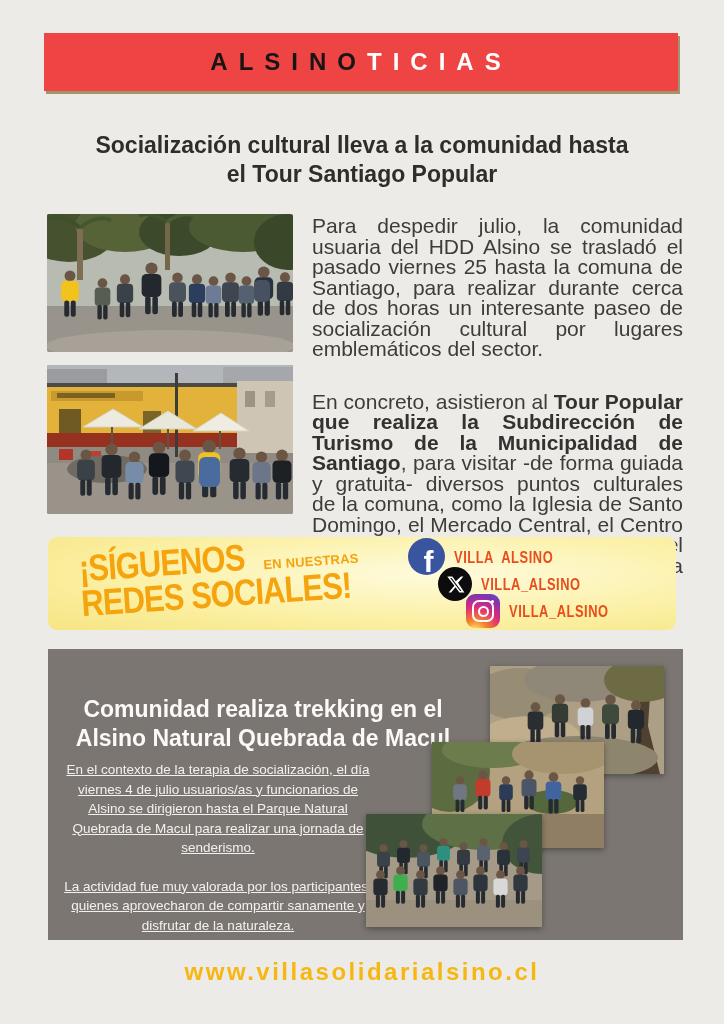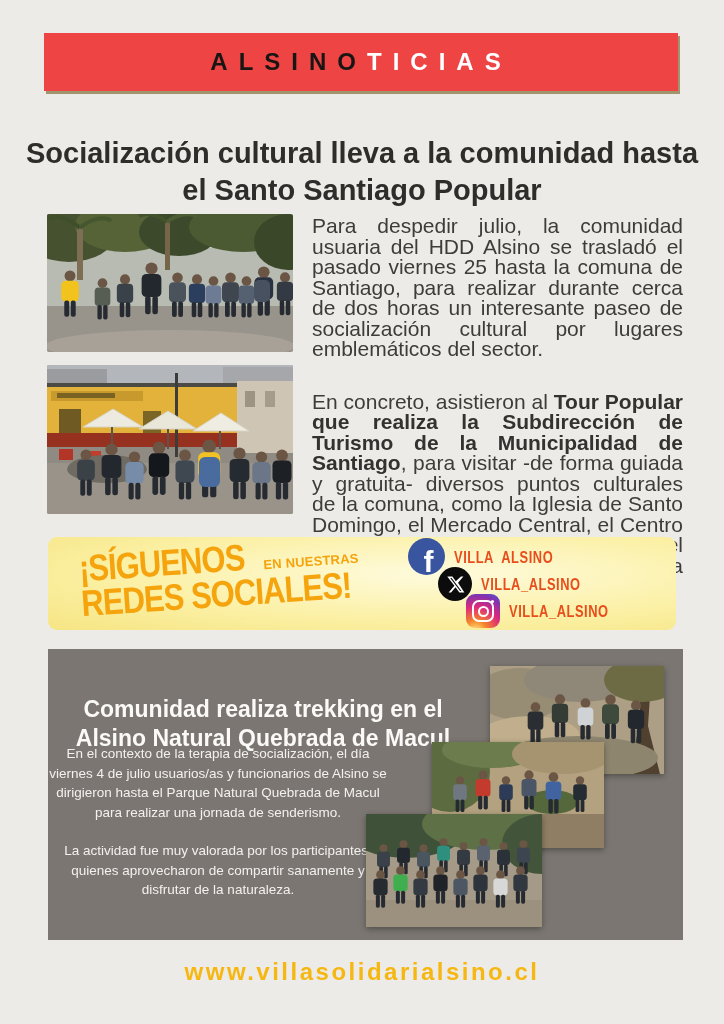--- a/index.html
+++ b/index.html
@@ -14,21 +14,21 @@
     position:absolute; left:44px; top:33px; width:634px; height:58px;
     background:#ef4444; display:flex; align-items:center; justify-content:center;
     box-shadow:2px 3px 0 rgba(97,78,8,.55);
   }
   .brand{ font-size:24px; font-weight:bold; letter-spacing:11px; white-space:pre;}
   .brand-black{ color:#171614; }
   .brand-white{ color:#ffffff; }
   
   .headline{
     position:absolute; top:116px; left:22px; width:680px; text-align:center;
-    font-size:29px; font-weight:bold; color:#2e2d2b; line-height:1.26;
+    font-size:23px; font-weight:bold; color:#2e2d2b; line-height:1.26;
   }
   
   .photo{ position:absolute; overflow:hidden; border-radius:2px; }
   #photo1{ left:47px; top:214px; width:246px; height:138px; }
   #photo2{ left:47px; top:365px; width:246px; height:149px; }
   .photo svg{ display:block; width:100%; height:100%; }
   .article1-text{
     position:absolute; left:312px; top:216px; width:371px;
     font-size:21px; line-height:20.5px; color:#3d3c3a; text-align:justify;
   }
@@ -71,21 +71,21 @@
   
   .gray-box{ position:absolute; left:48px; top:649px; width:635px; height:291px; background:#7B7671; }
   .gray-title{
     position:absolute; top:27px; left:0; width:430px; text-align:center;
     color:#FBFAF8; font-weight:bold; font-size:23px; line-height:1.25;
   }
   .gray-body{
     position:absolute; top:95px; left:0; width:340px; text-align:center;
     color:#F3F1EF; font-size:13.5px; line-height:19.5px;
   }
-  .gray-body p{ margin:0; }
+  .gray-body p{ margin:16px;text-decoration:underline; }
   .gray-body p + p{ margin-top:19px; }
   .trek{ position:absolute; overflow:hidden; box-shadow:0 2px 6px rgba(0,0,0,.35); }
   .trek svg{ display:block; width:100%; height:100%; }
   #trekA{ left:442px; top:17px; width:174px; height:108px; z-index:1; }
   #trekB{ left:384px; top:93px; width:172px; height:106px; z-index:2; }
   #trekC{ left:318px; top:165px; width:176px; height:113px; z-index:3; }
   
   .footer-url{
     position:absolute; top:958px; left:0; width:724px; text-align:center;
     font-size:24px; font-weight:bold; color:#F6B713; letter-spacing:2.5px;
@@ -105,21 +105,21 @@
     </g>
   </defs>
 </svg>
 
 <header class="masthead">
   <div class="brand"><span class="brand-black">ALSINO</span><span class="brand-white">TICIAS</span></div>
 </header>
 
 <h1 class="headline">
   <span>Socialización cultural lleva a la comunidad hasta</span><br>
-  <span>el Santo Santiago Popular</span>
+  <span>el Tour Santiago Popular</span>
 </h1>
 
 <div class="photo" id="photo1">
   <svg viewBox="0 0 246 138" preserveAspectRatio="none">
     <rect width="246" height="138" fill="#b7bbb2"></rect>
     <rect x="148" y="0" width="70" height="34" fill="#ccd1ca"></rect>
     <rect x="0" y="0" width="30" height="24" fill="#8d8f86"></rect>
     <ellipse cx="22" cy="20" rx="46" ry="28" fill="#46512f"></ellipse>
     <ellipse cx="78" cy="12" rx="50" ry="26" fill="#556336"></ellipse>
     <ellipse cx="132" cy="18" rx="40" ry="24" fill="#3c4a2b"></ellipse>

